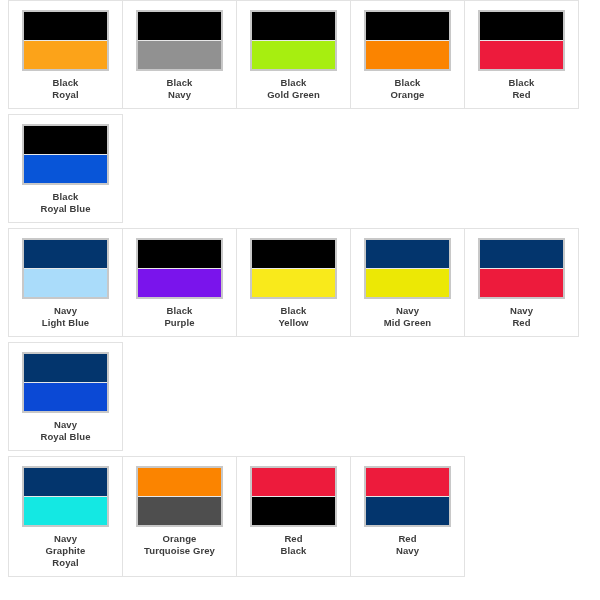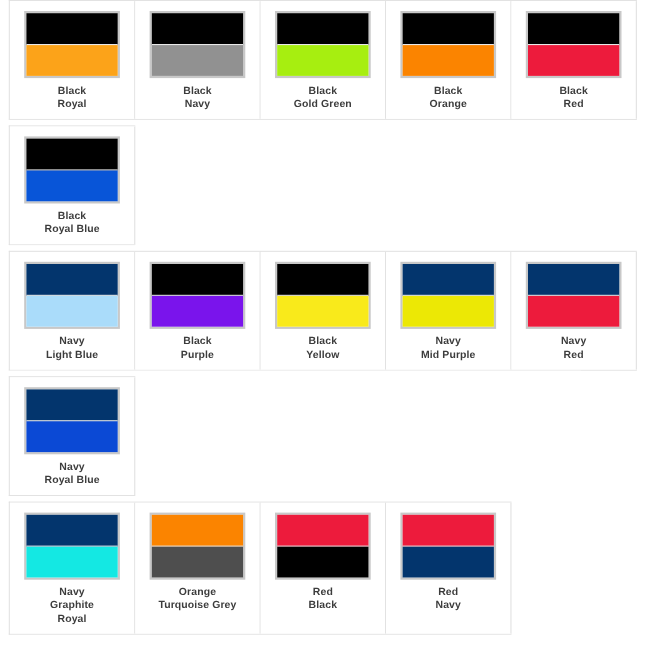--- a/index.html
+++ b/index.html
@@ -187,21 +187,21 @@
           <span class="lbl-line">Yellow</span>
         </div>
       </div>
       <div class="swatch-card">
         <div class="swatch-image">
           <div class="swatch-half top" style="background: rgb(3, 53, 109);"></div>
           <div class="swatch-half bottom" style="background: rgb(236, 232, 5);"></div>
         </div>
         <div class="swatch-label">
           <span class="lbl-line">Navy</span>
-          <span class="lbl-line">Mid Purple</span>
+          <span class="lbl-line">Mid Green</span>
         </div>
       </div>
       <div class="swatch-card">
         <div class="swatch-image">
           <div class="swatch-half top" style="background: rgb(3, 53, 109);"></div>
           <div class="swatch-half bottom" style="background: rgb(237, 27, 60);"></div>
         </div>
         <div class="swatch-label">
           <span class="lbl-line">Navy</span>
           <span class="lbl-line">Red</span>

